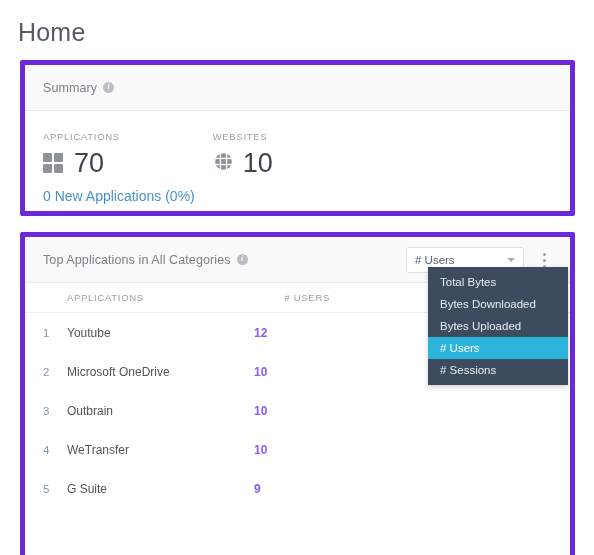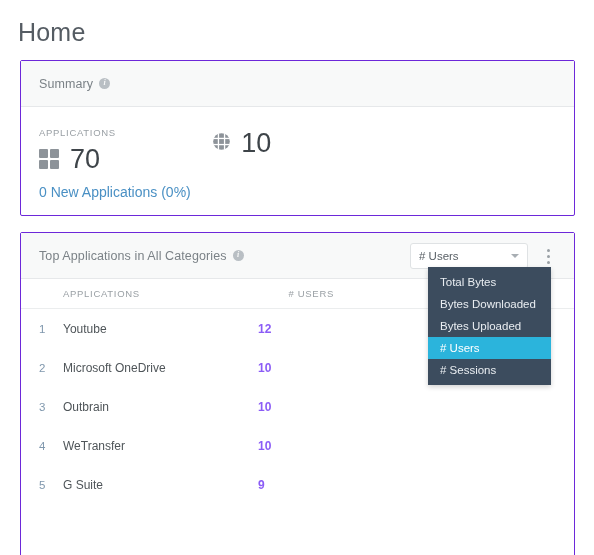--- a/index.html
+++ b/index.html
@@ -23,21 +23,21 @@
     color: #555c63;
     letter-spacing: 0.2px;
   }
 
   
   .card {
     position: absolute;
     left: 20px;
     width: 555px;
     background: #ffffff;
-    border: 1px solid #6d28d9;
+    border: 5px solid #6d28d9;
     border-radius: 2px;
   }
   .card-summary { top: 60px; height: 156px; }
   .card-top     { top: 232px; height: 376px; }
 
   .card-header {
     height: 46px;
     background: #f8f9f9;
     border-bottom: 1px solid #e6e8ea;
     display: flex;
@@ -189,21 +189,21 @@
     cursor: pointer;
   }
   .kebab span {
     width: 3px; height: 3px; border-radius: 50%;
     background: #9aa0a5; display: block;
   }
 
   .dropdown {
     position: absolute;
     left: 428px; top: 267px;
-    width: 123px;
+    width: 140px;
     background: #3c4c5e;
     z-index: 30;
     padding: 4px 0;
     box-shadow: 0 2px 5px rgba(0,0,0,0.18);
   }
   .dd-item {
     height: 22px;
     line-height: 22px;
     padding: 0 12px;
     font-size: 11.5px;
@@ -236,20 +236,21 @@
               <i></i>
               <i></i>
               <i></i>
             </span>
           <span class="stat-value">70</span>
         </div>
         <div class="stat-sub">0 New Applications (0%)</div>
       </div>
 
       <div class="stat">
+        <div class="stat-label">WEBSITES</div>
         <div class="stat-row">
           <span class="ic-globe">
             <svg width="21" height="21" viewBox="0 0 24 24">
               <circle cx="12" cy="12" r="9.5" fill="#8d9399"></circle>
               <g stroke="#ffffff" stroke-width="1.5" fill="none">
                 <line x1="2.5" y1="8.5" x2="21.5" y2="8.5"></line>
                 <line x1="2.5" y1="15.5" x2="21.5" y2="15.5"></line>
                 <line x1="8.5" y1="2.5" x2="8.5" y2="21.5"></line>
                 <line x1="15.5" y1="2.5" x2="15.5" y2="21.5"></line>
               </g>

